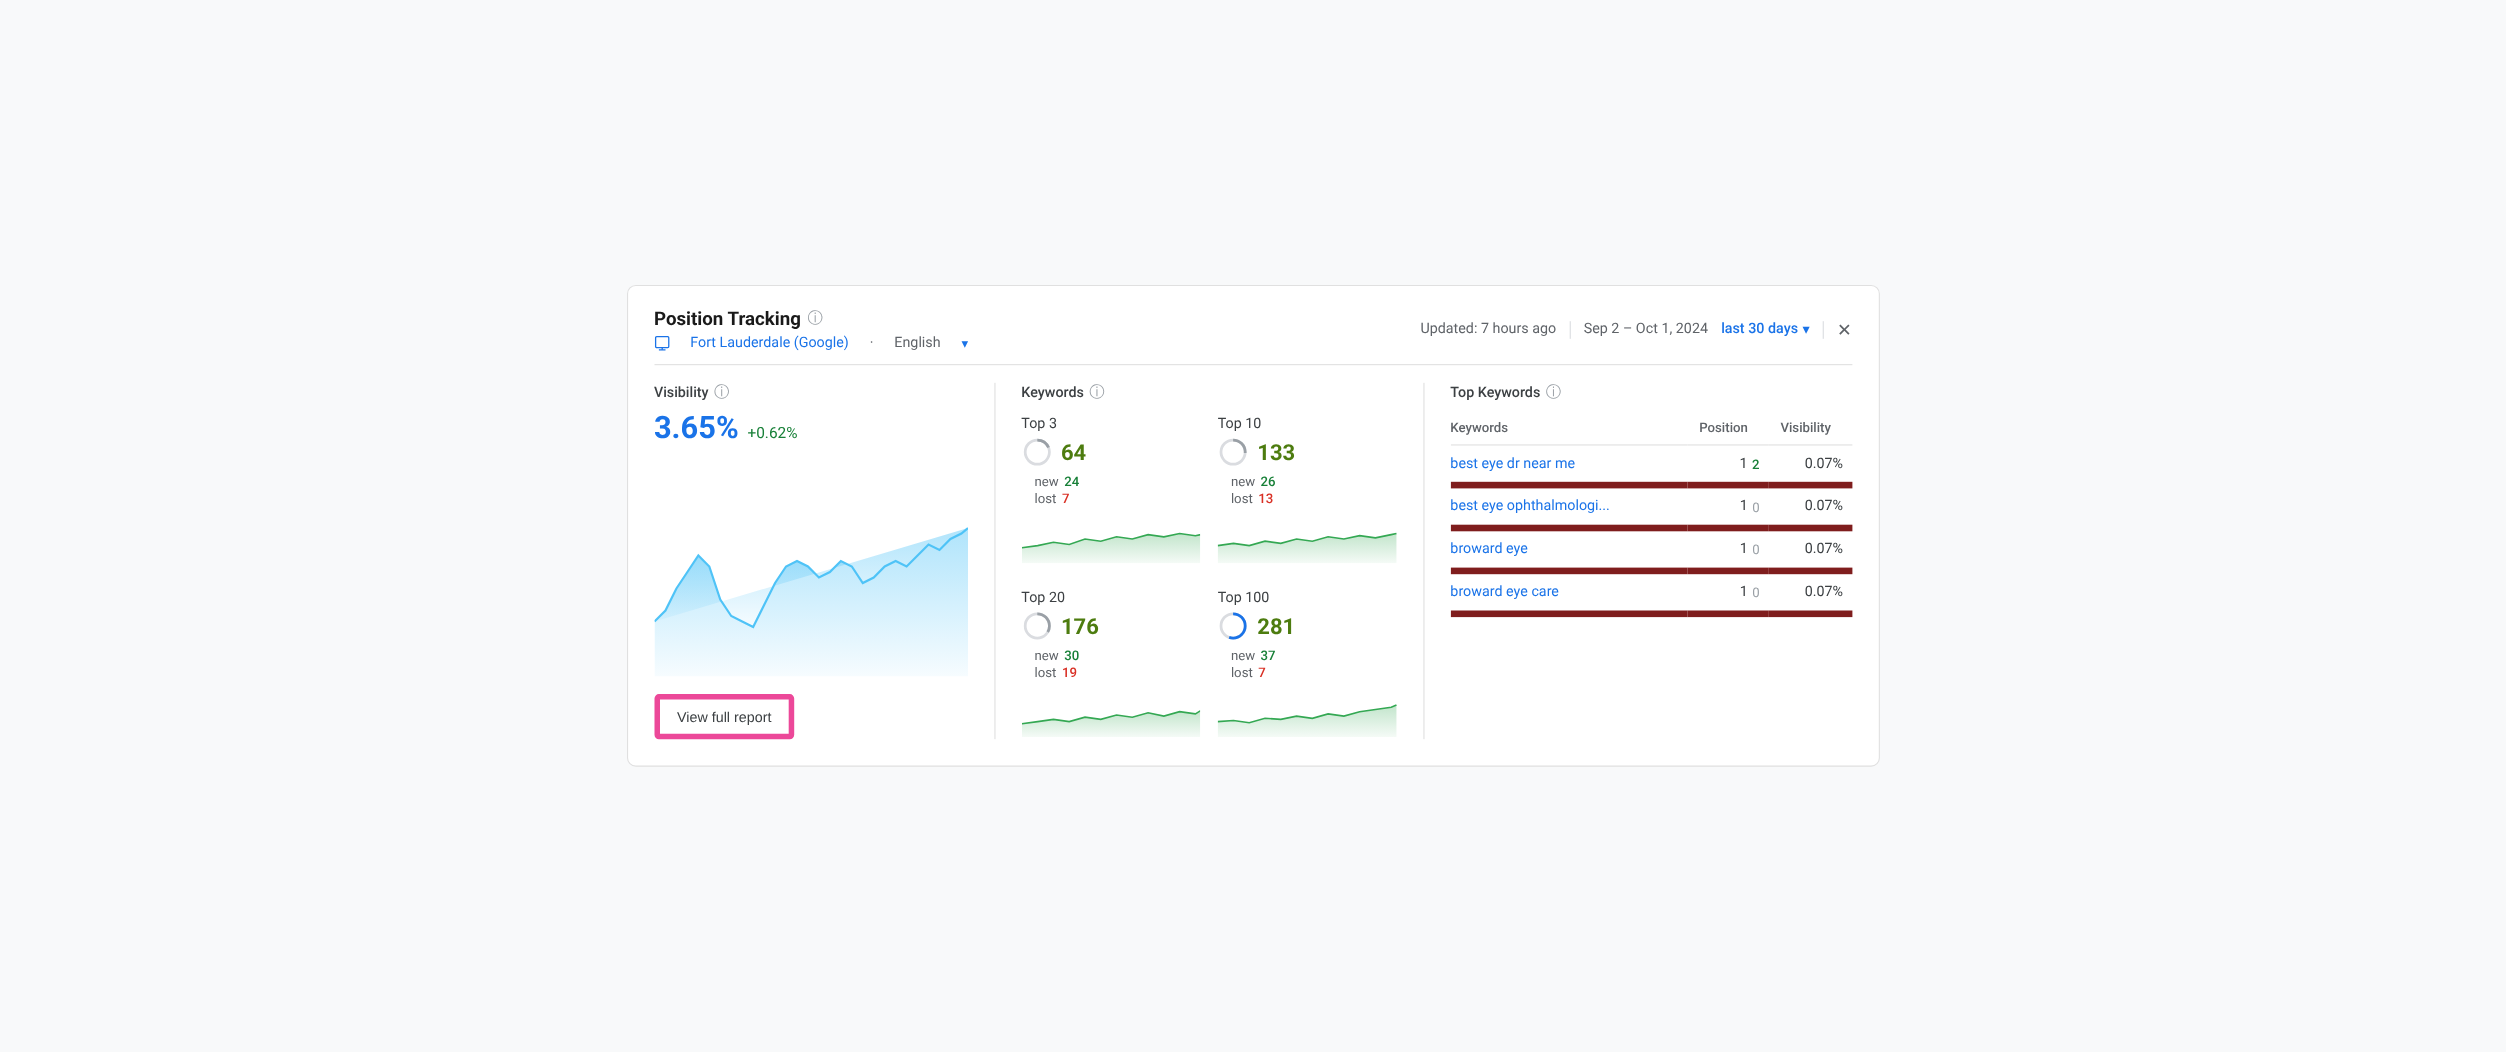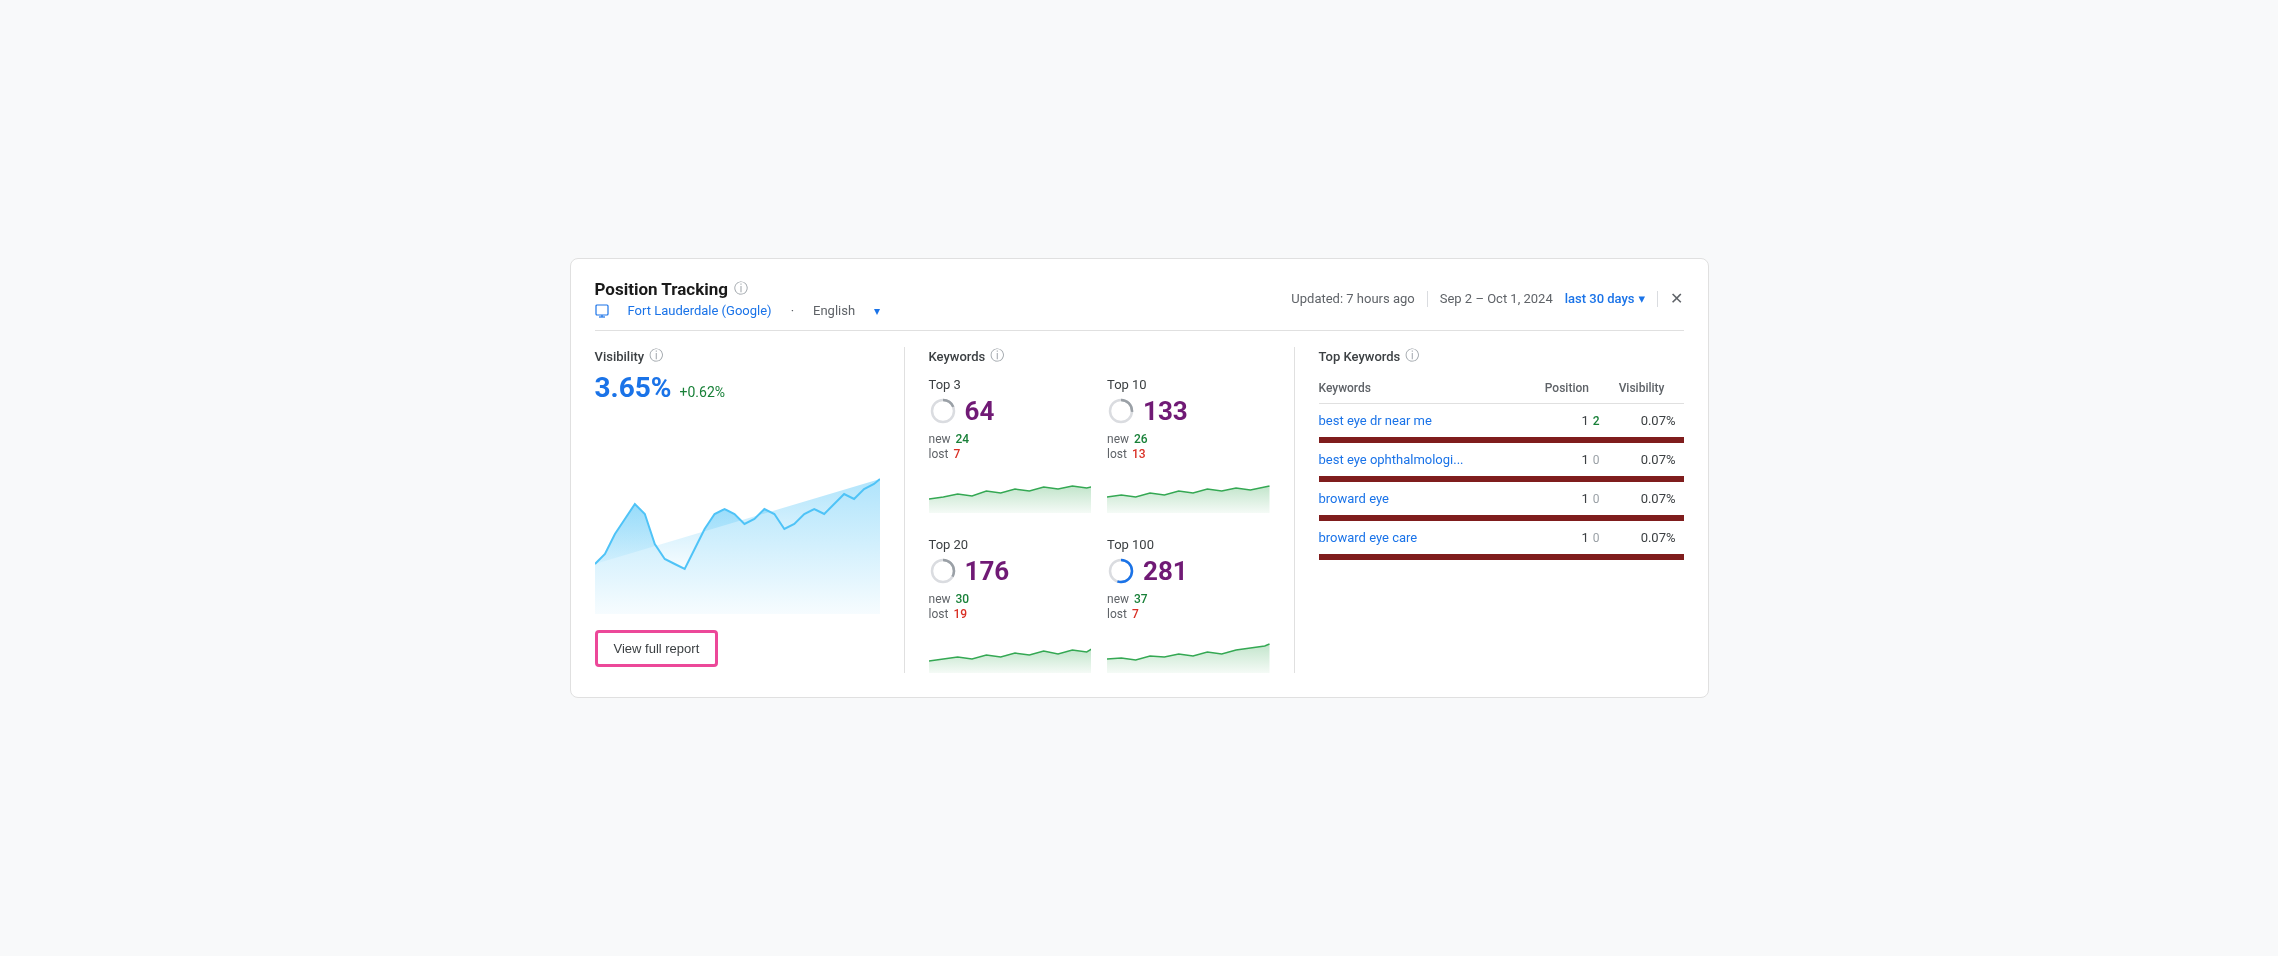--- a/index.html
+++ b/index.html
@@ -138,21 +138,21 @@
       font-weight: 400;
       color: #188038;
     }
     .chart-area {
       margin-top: 10px;
       width: 100%;
       height: 200px;
     }
     .view-btn {
       margin-top: 16px;
-      border: 3px solid #ec4899;
+      border: 5px solid #ec4899;
       border-radius: 4px;
       background: #fff;
       padding: 8px 16px;
       font-size: 13px;
       color: #3c4043;
       cursor: pointer;
       font-weight: 500;
     }
 
     
@@ -169,30 +169,30 @@
     }
     .kw-box { display: flex; flex-direction: column; gap: 4px; }
     .kw-label { font-size: 13px; color: #3c4043; }
     .kw-number {
       display: flex;
       align-items: center;
       gap: 8px;
       margin-bottom: 2px;
     }
     .kw-count {
-      font-size: 26px;
+      font-size: 20px;
       font-weight: 700;
-      color: #701a75;
+      color: #4d7c0f;
     }
     .ring-icon {
       width: 28px;
       height: 28px;
     }
     .kw-stats { font-size: 12px; color: #5f6368; display: flex; flex-direction: column; gap: 1px; }
-    .kw-stat-row { display: flex; gap: 5px; }
+    .kw-stat-row { display: flex; gap: 5px; margin-left: 12px; }
     .kw-new { color: #188038; font-weight: 500; }
     .kw-lost { color: #d93025; font-weight: 500; }
     .mini-chart {
       margin-top: 4px;
       width: 100%;
       height: 44px;
     }
 
     
     .top-keywords-section {

